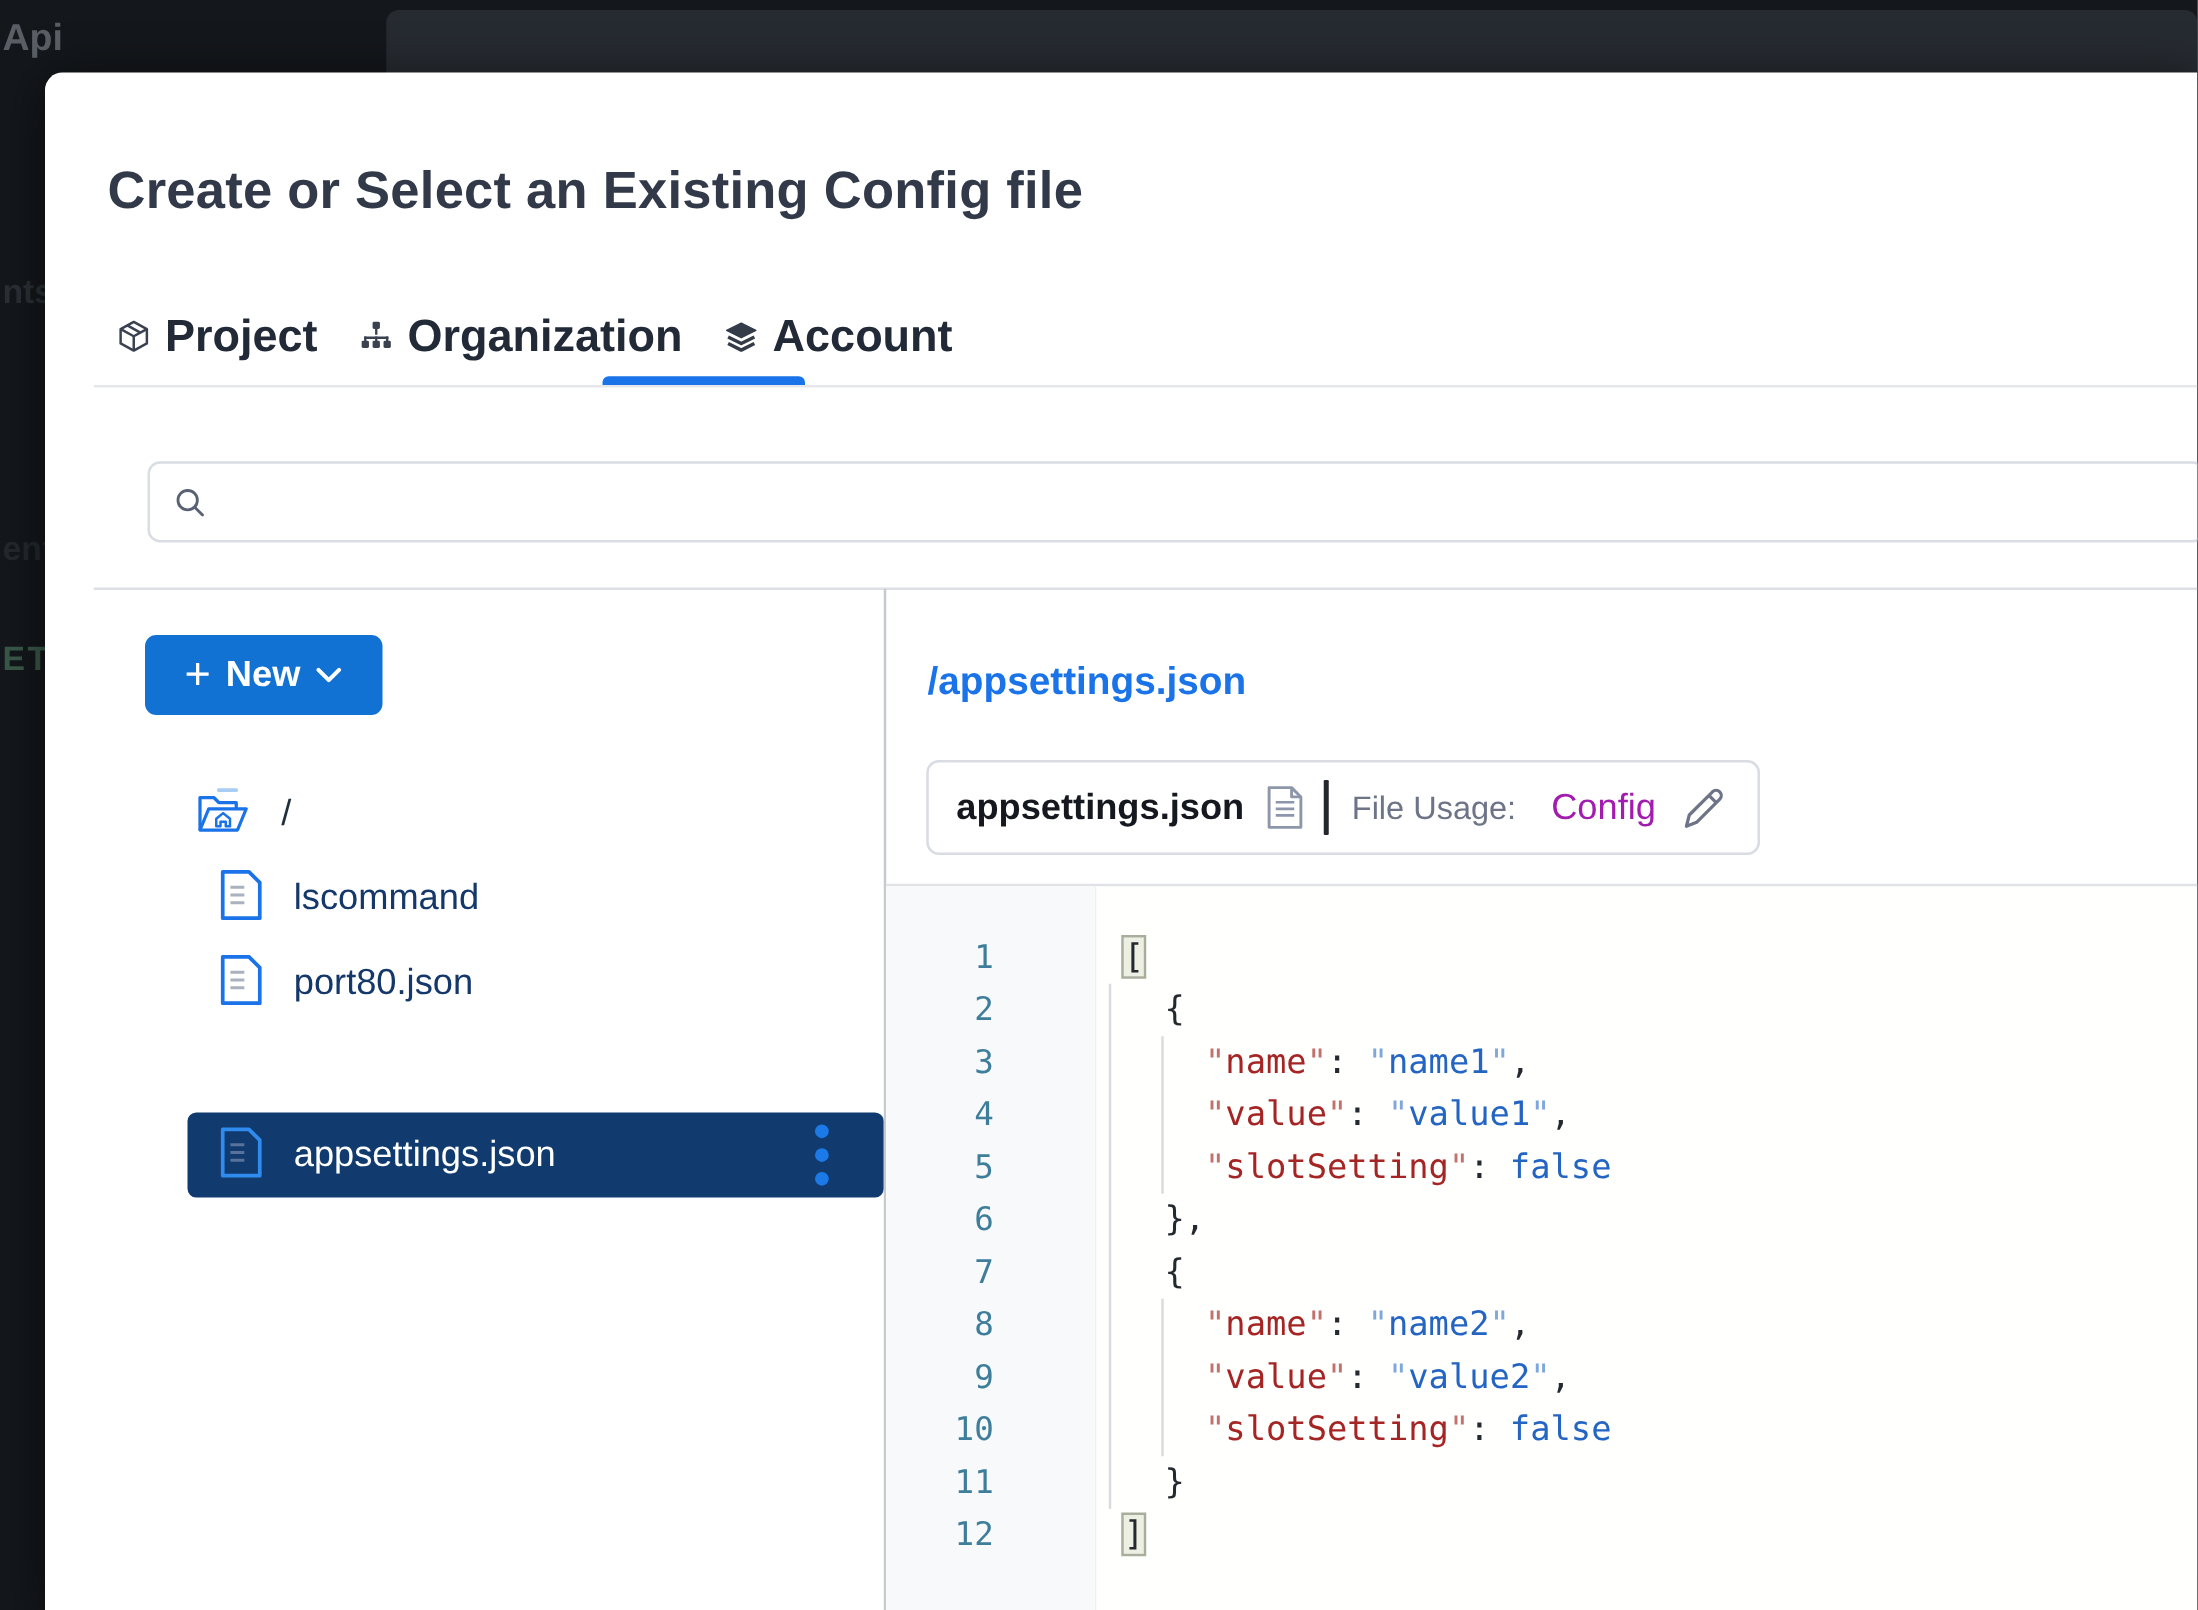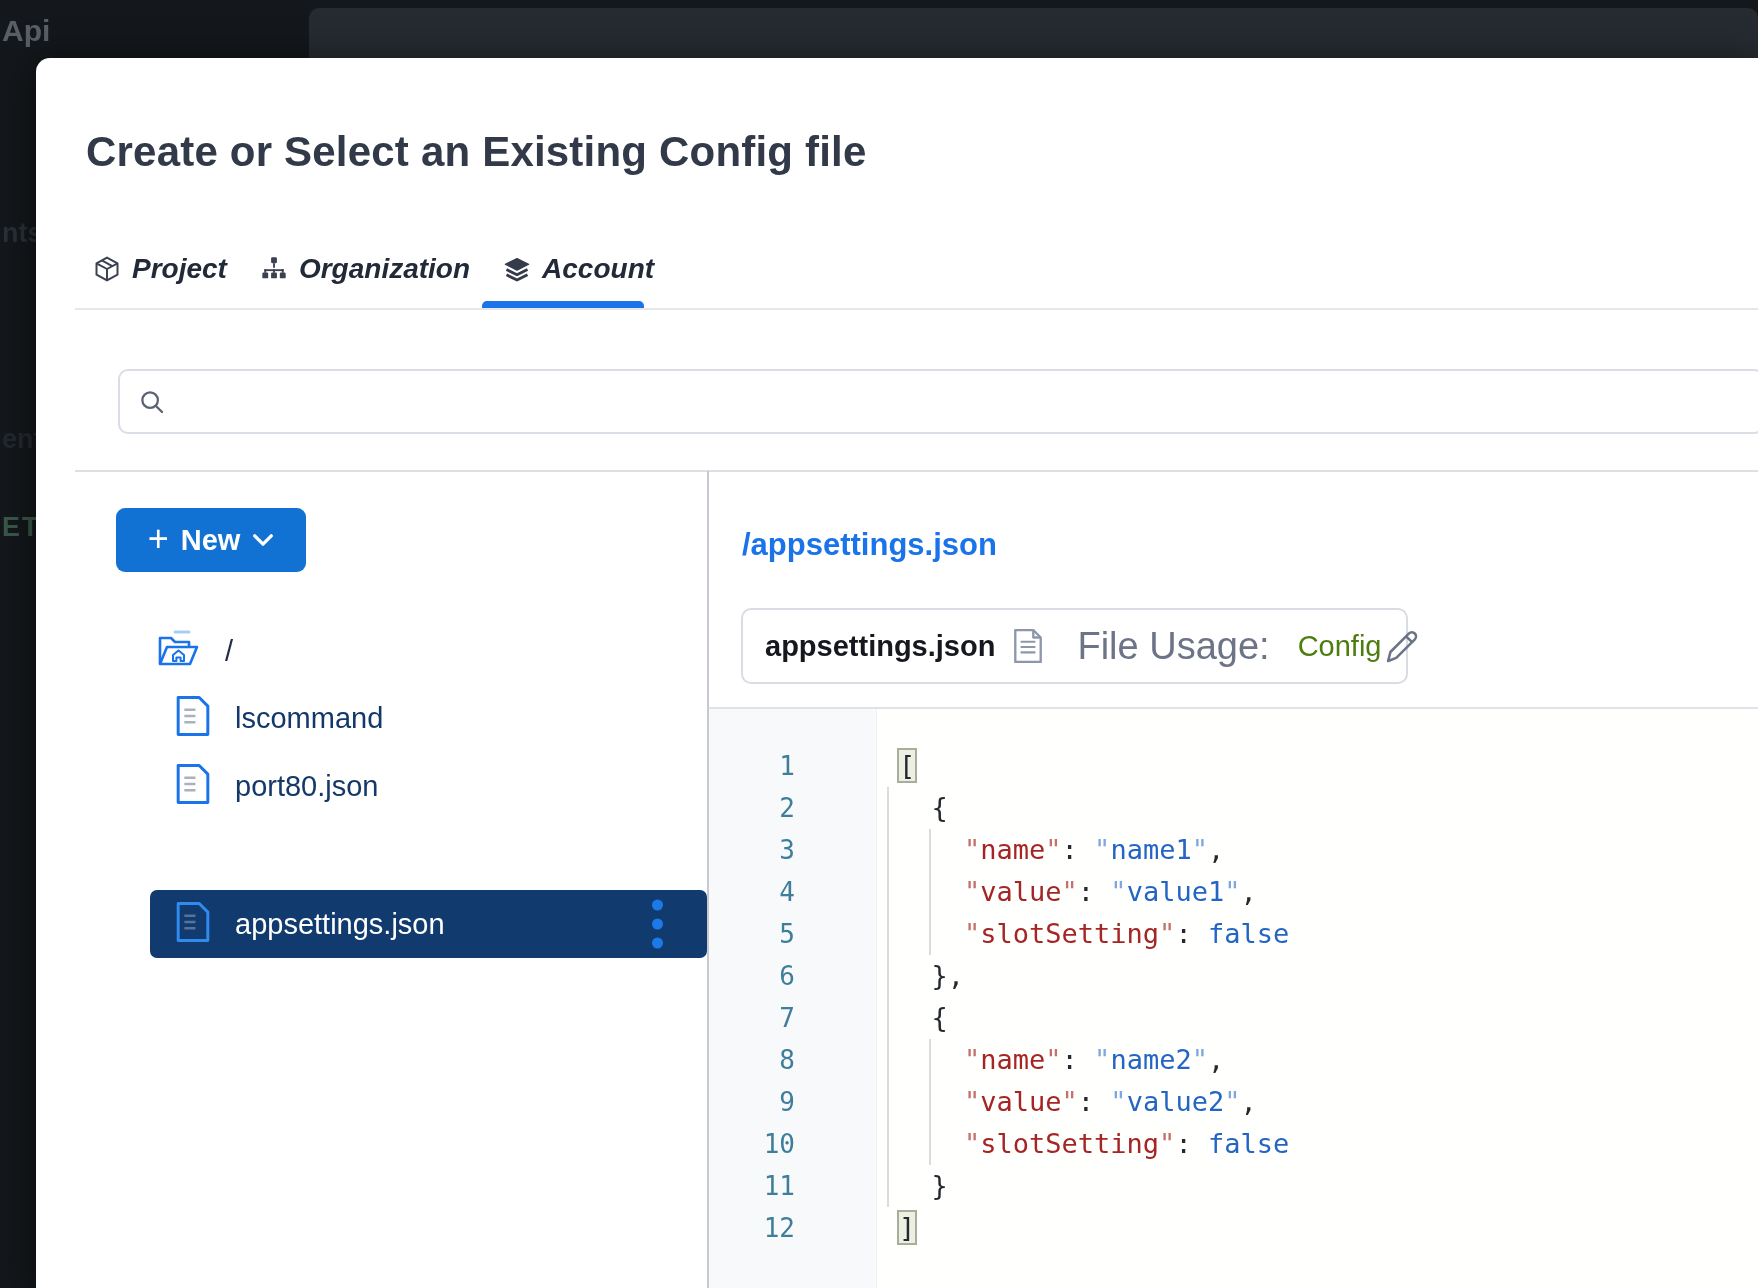--- a/index.html
+++ b/index.html
@@ -12,21 +12,21 @@
   .frag2{top:218px;font-size:27px;color:#2a3036;}
   .frag3{top:424px;font-size:27px;color:#23292f;}
   .frag4{top:512px;font-size:27px;color:#3a5949;letter-spacing:2px;}
 
   
   .modal{position:absolute;left:36px;top:26px;right:0;bottom:0;background:#ffffff;border-radius:14px 0 0 0;box-shadow:0 6px 40px rgba(0,0,0,.55);margin-top:32px;}
   .title{position:absolute;left:50px;top:70px;font-size:42px;font-weight:700;color:#323a4a;letter-spacing:.2px;}
 
   
   .tabs{position:absolute;left:57px;top:186px;height:50px;display:flex;gap:33px;align-items:center;}
-  .tab{display:flex;align-items:center;gap:11px;font-size:28px;font-weight:600;color:#222a38;cursor:pointer;font-style:italic;}
+  .tab{display:flex;align-items:center;gap:11px;font-size:36px;font-weight:600;color:#222a38;cursor:pointer;}
   .tab .ticon{display:flex;align-items:center;}
   .tab-underline{position:absolute;left:446px;top:243px;width:162px;height:7px;background:#1a73e8;border-radius:5px 5px 0 0;}
   .tabs-divider{position:absolute;left:39px;right:0;top:250px;height:2px;background:#e6e7eb;}
 
   
   .searchbox{position:absolute;left:82px;right:-6px;top:311px;height:61px;border:2px solid #d9dde4;border-radius:10px;display:flex;align-items:center;background:#fff;}
   .searchbox svg{margin-left:17px;flex:0 0 auto;}
   .searchbox input{border:none;outline:none;background:transparent;font-family:"Liberation Sans",sans-serif;font-size:29px;color:#333;margin-left:14px;width:70%;}
   .searchbox input::placeholder{color:#9aa2b1;}
   .section-divider{position:absolute;left:39px;right:0;top:412px;height:2px;background:#dddfe5;}
@@ -50,22 +50,22 @@
   
   .vdivider{position:absolute;left:671px;top:413px;bottom:0;width:2px;background:#c6c9d0;}
 
   
   .rightpane{position:absolute;left:673px;top:413px;right:0;bottom:0;}
   .pathtitle{position:absolute;left:33px;top:56px;font-size:31px;font-weight:700;color:#1a73e8;cursor:pointer;}
   .usagebox{position:absolute;left:32px;top:137px;width:667px;height:76px;border:2px solid #d9dce3;border-radius:10px;box-sizing:border-box;display:flex;align-items:center;padding:0 22px;background:#fff;}
   .fname{font-size:29px;font-weight:700;color:#15181e;white-space:nowrap;}
   .usagebox .docicon-g{margin-left:18px;display:flex;}
   .sepbar{width:4px;height:44px;background:#24272d;margin-left:16px;border-radius:1px;}
-  .fusage-label{font-size:38px;color:#6d7488;margin-left:18px;white-space:nowrap;text-align:right;}
-  .fusage-value{font-size:29px;color:#4d7c0f;margin-left:28px;}
+  .fusage-label{font-size:26px;color:#6d7488;margin-left:18px;white-space:nowrap;text-align:right;}
+  .fusage-value{font-size:29px;color:#a21caf;margin-left:28px;}
   .pencil{margin-left:auto;margin-right:2px;display:flex;cursor:pointer;}
 
   
   .editor{position:absolute;left:0;right:0;top:236px;bottom:0;background:#fffffe;border-top:2px solid #e0e2e6;overflow:hidden;}
   .gutter{position:absolute;left:0;top:0;bottom:0;width:167px;background:#f7f9fb;border-right:1px solid #eef0f2;}
   .linenums{position:absolute;left:0;top:36px;width:86px;text-align:right;}
   .ln{height:42px;line-height:42px;font-family:"DejaVu Sans Mono",monospace;font-size:26px;color:#3f7e9a;}
   .codecol{position:absolute;left:190px;top:36px;}
   .cl{height:42px;line-height:42px;font-family:"DejaVu Sans Mono",monospace;font-size:27px;white-space:pre;}
   .guide{position:absolute;width:2px;background:#d9dbde;}

